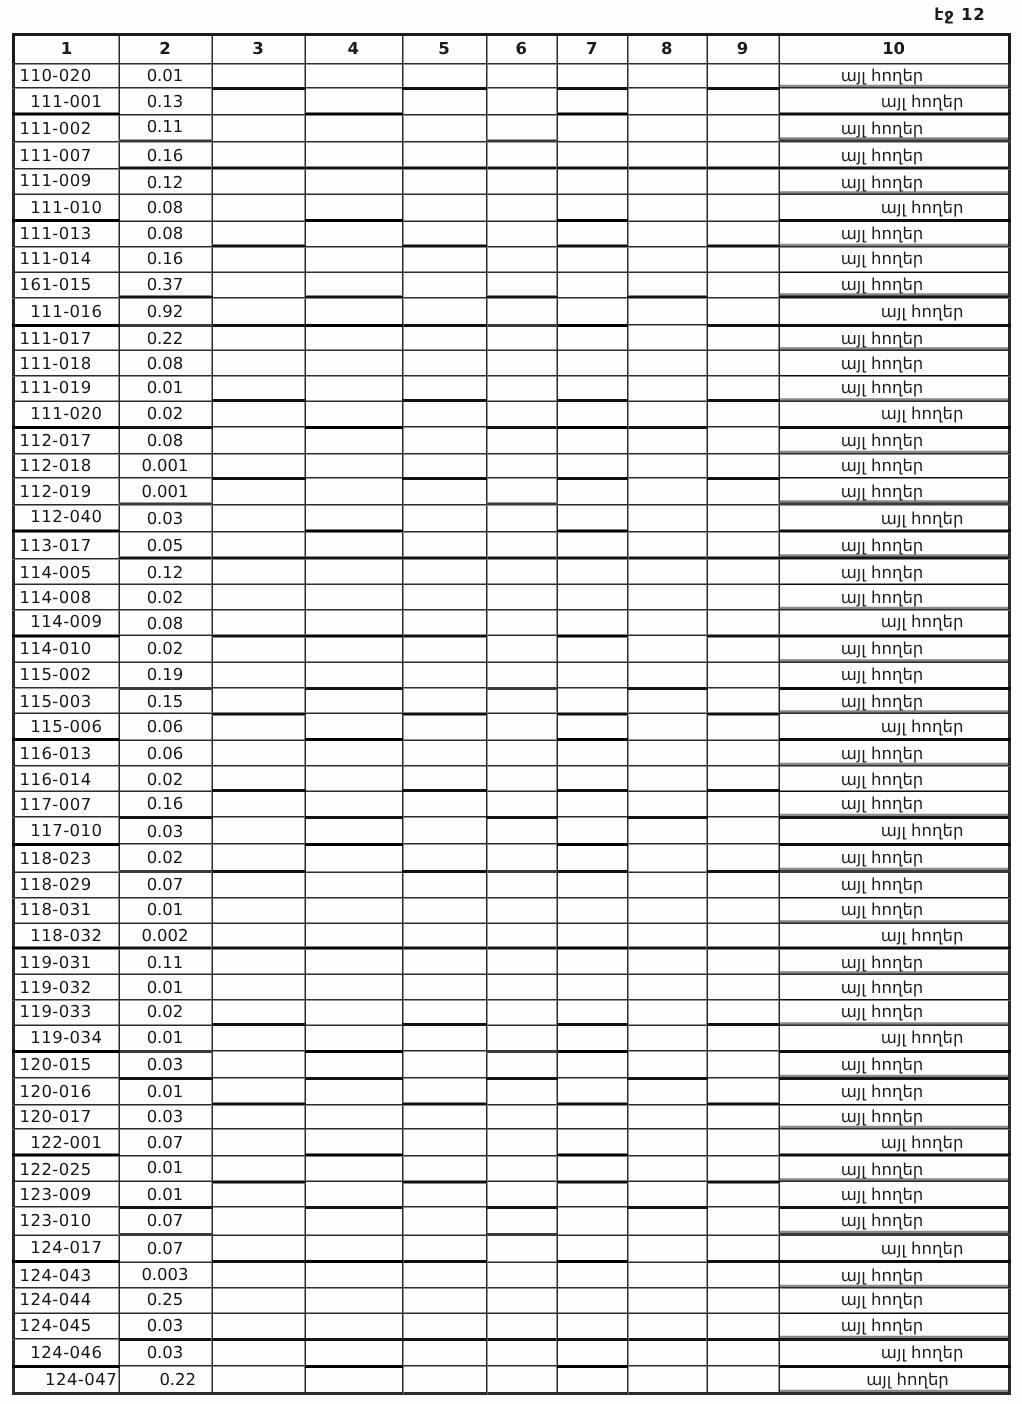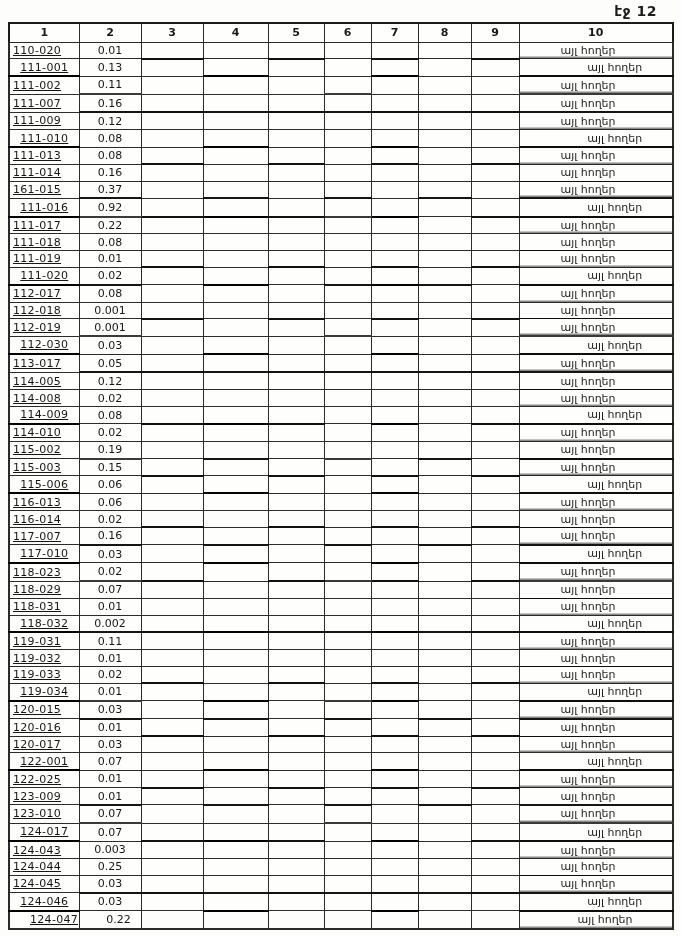--- a/index.html
+++ b/index.html
@@ -10,21 +10,21 @@
     position: relative;
     font-family: "DejaVu Sans", "Liberation Sans", sans-serif;
     color: #151515;
     background: #fdfdfb;
     overflow: hidden;
   }
   .page-label {
     position: absolute;
     top: 3px;
     right: 24px;
-    font-size: 14px;
+    font-size: 11px;
     font-weight: bold;
     letter-spacing: 0.5px;
     color: #1c1c1c;
   }
   table.doc-table {
     position: absolute;
     left: 8px;
     top: 22px;
     width: 664px;
     height: 908px;
@@ -67,21 +67,21 @@
     padding-left: 4px;
     font-size: 10.5px;
     color: #1d1d1d;
   }
   
   tbody tr:nth-child(3n+1) td:nth-child(2n+3) { border-bottom-width: 2px; border-bottom-color: #111; }
   tbody tr:nth-child(4n+2) td:nth-child(3n+1) { border-bottom-width: 2.5px; border-bottom-color: #000; text-align: center; }
   tbody tr:nth-child(5n)   td:nth-child(2n)   { border-top-width: 2px; border-top-color: #151515; }
   tbody tr:nth-child(7n+3) td:nth-child(4n+2) { border-bottom-width: 2px; border-bottom-color: #3a3a3a; }
   tbody tr:nth-child(2n)   td:nth-child(10)   { border-bottom-color: #0d0d0d; }
-  tbody td:first-child { border-left-width: 2px; text-decoration: underline; }
+  tbody td:first-child { border-left-width: 2px; }
   tbody td:last-child  { border-right-width: 2px; }
   tbody tr:last-child td { border-bottom-width: 2px; padding-left: 20px; }
   
   td.cell-note span.note-text { position: relative; display: inline-block; margin-left: 38px; }
   tbody tr:nth-child(2n+1) td.cell-note { box-shadow: inset 0 -2px 0 -0.5px rgba(40,40,40,0.55); }
 </style>
 </head>
 <body>
 
 <div class="page-label">էջ 12</div>
@@ -312,21 +312,21 @@
         <td class="cell-empty"></td>
         <td class="cell-empty"></td>
         <td class="cell-empty"></td>
         <td class="cell-empty"></td>
         <td class="cell-empty"></td>
         <td class="cell-empty"></td>
         <td class="cell-empty"></td>
         <td class="cell-note"><span class="note-text">այլ հողեր</span></td>
       </tr>
       <tr>
-        <td class="cell-code">112-030</td>
+        <td class="cell-code">112-040</td>
         <td class="cell-value">0.03</td>
         <td class="cell-empty"></td>
         <td class="cell-empty"></td>
         <td class="cell-empty"></td>
         <td class="cell-empty"></td>
         <td class="cell-empty"></td>
         <td class="cell-empty"></td>
         <td class="cell-empty"></td>
         <td class="cell-note"><span class="note-text">այլ հողեր</span></td>
       </tr>

